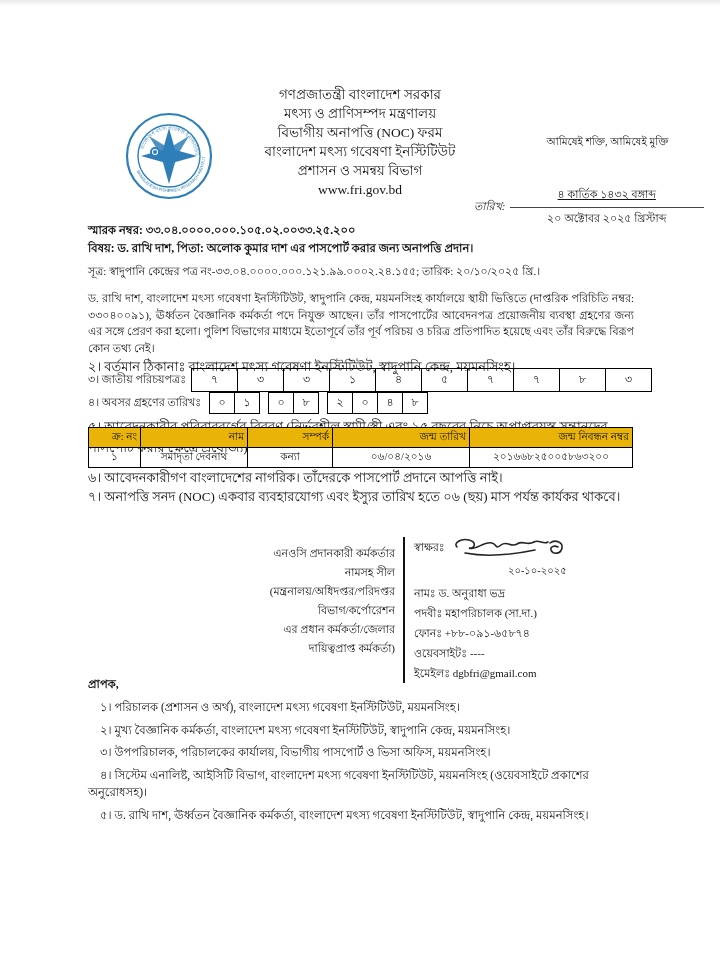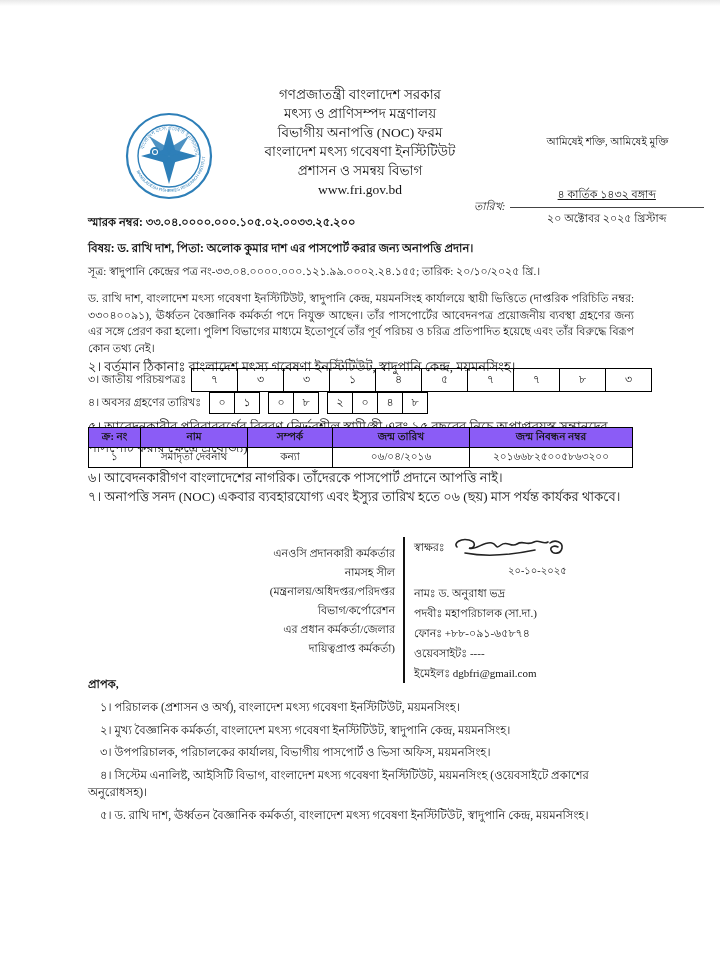--- a/index.html
+++ b/index.html
@@ -15,21 +15,21 @@
   .header-block{position:absolute;left:205px;top:85px;width:310px;text-align:center;
     font-size:13.5px;line-height:19px;}
   .logo-wrap{position:absolute;left:124px;top:111px;width:90px;height:90px;}
   .slogan{position:absolute;left:500px;top:134px;width:215px;text-align:center;font-size:10.5px;}
   .date-block{position:absolute;left:474px;top:186px;width:230px;display:flex;align-items:center;font-size:11px;}
   .date-label{margin-right:4px;font-style:italic;}
   .date-frac{text-align:center;flex:1;}
   .date-top{display:block;padding:0 6px 2px 6px;border-bottom:1px solid #444;text-decoration:underline;}
   .date-bottom{display:block;padding-top:2px;}
   
-  .memo-line{position:absolute;left:88px;top:214px;font-size:11.5px;font-weight:700;}
+  .memo-line{position:absolute;left:88px;top:222px;font-size:11.5px;font-weight:700;}
   .subject-line{position:absolute;left:88px;top:240px;width:546px;font-size:11.5px;font-weight:700;}
   .reference-line{position:absolute;left:88px;top:263px;width:546px;font-size:11px;}
   
   .body-paragraph{position:absolute;left:88px;top:290px;width:546px;font-size:11px;
     line-height:16.5px;text-align:justify;}
   .item-line{position:absolute;left:88px;width:546px;font-size:13px;}
   .item2{top:357px;}
   .item5{top:417px;}
   .item6{top:468px;}
   .item7{top:487px;}
@@ -38,21 +38,21 @@
   .nid-cells{display:flex;margin-left:6px;}
   .nid-cells > div{width:45px;height:22px;border:1px solid #000;margin-left:-1px;
     display:flex;align-items:center;justify-content:center;font-size:11px;}
   .retire-row{position:absolute;left:88px;top:392px;display:flex;align-items:center;font-size:11px;}
   .retire-group{display:flex;margin-left:9px;}
   .retire-group > div{width:24px;height:20px;border:1px solid #000;margin-left:-1px;
     display:flex;align-items:center;justify-content:center;font-size:11px;}
   
   .family-table{position:absolute;left:88px;top:427px;width:545px;border-collapse:collapse;font-size:10.5px;}
   .family-table th,.family-table td{border:1px solid #000;padding:1px 3px;text-align:center;height:15px;}
-  .family-table th{background:#8b5cf6;font-weight:700;}
+  .family-table th{background:#eab308;font-weight:400;text-align:right;}
   .family-table th:nth-child(1),.family-table td:nth-child(1){width:45px;}
   .family-table th:nth-child(2),.family-table td:nth-child(2){width:100px;}
   .family-table th:nth-child(3),.family-table td:nth-child(3){width:78px;}
   .family-table th:nth-child(4),.family-table td:nth-child(4){width:130px;}
   
   .sign-block{position:absolute;left:230px;top:537px;width:412px;display:flex;font-size:11px;}
   .sign-left{flex:1;text-align:right;padding:7px 8px 0 0;line-height:19px;}
   .sign-right{width:228px;border-left:2px solid #111;padding-left:9px;line-height:20px;}
   .sign-row{display:flex;align-items:flex-start;height:30px;}
   .sign-svg{margin:-4px 0 0 6px;}

